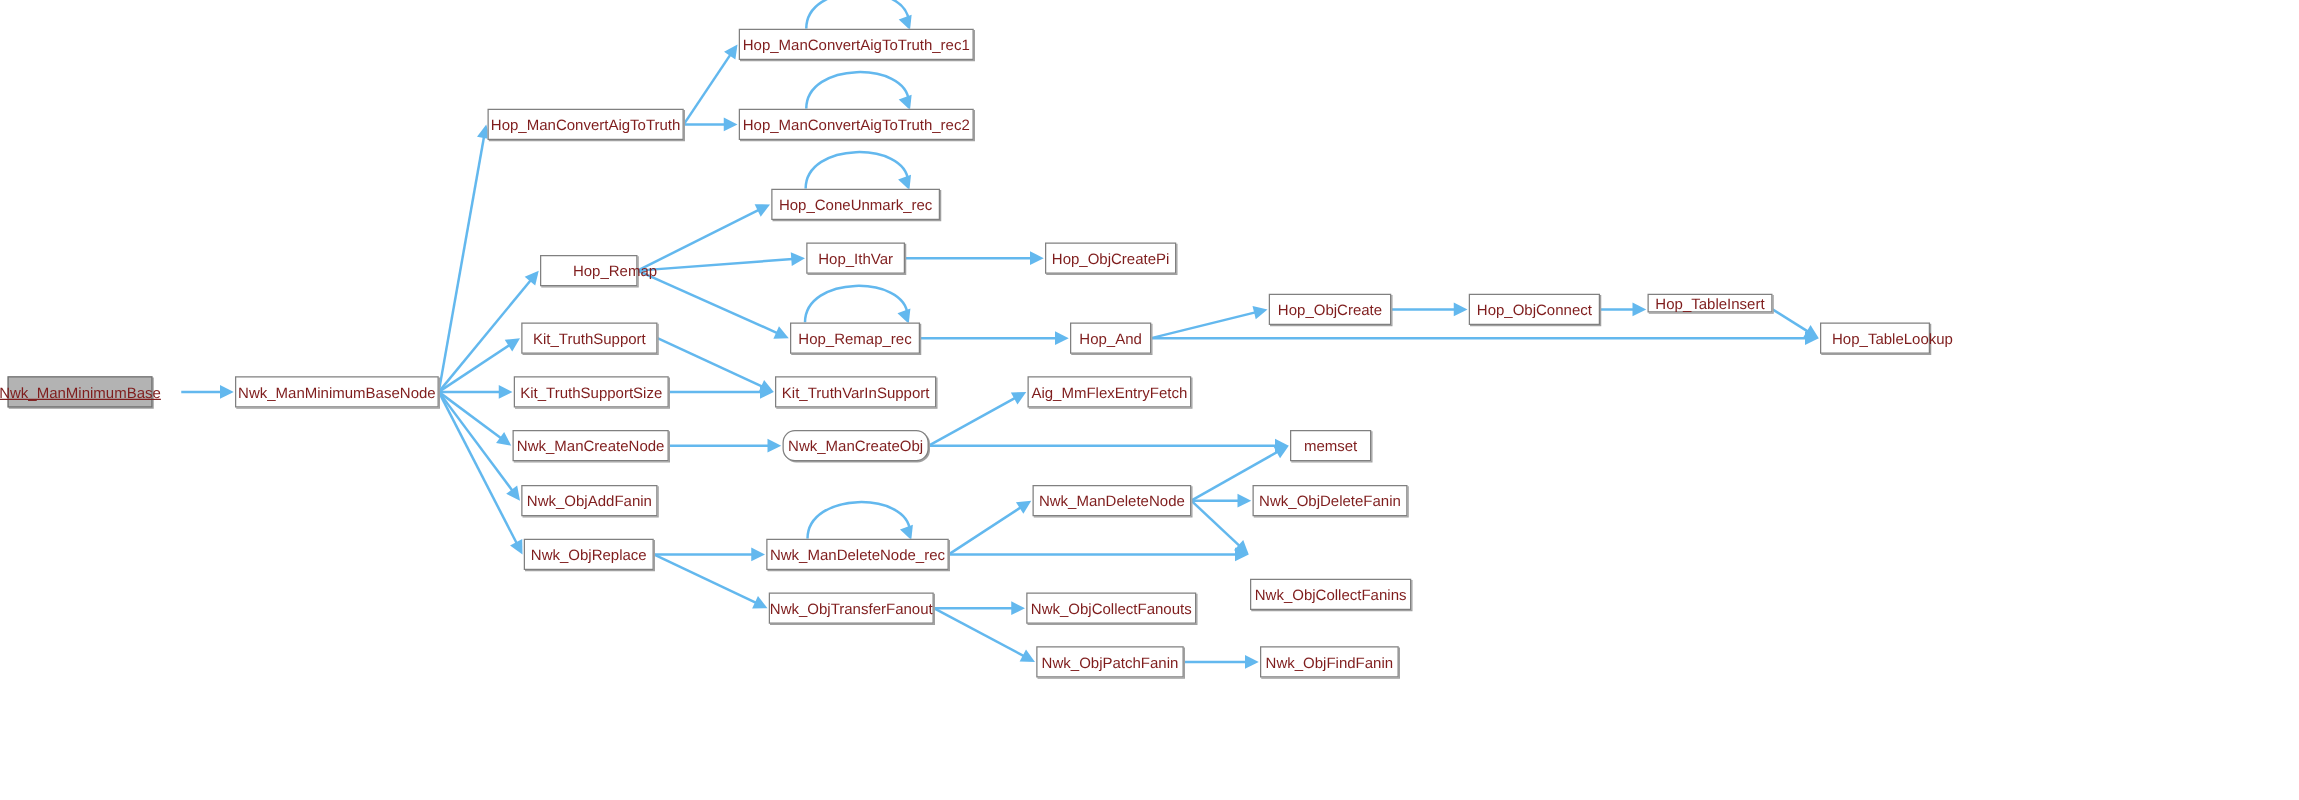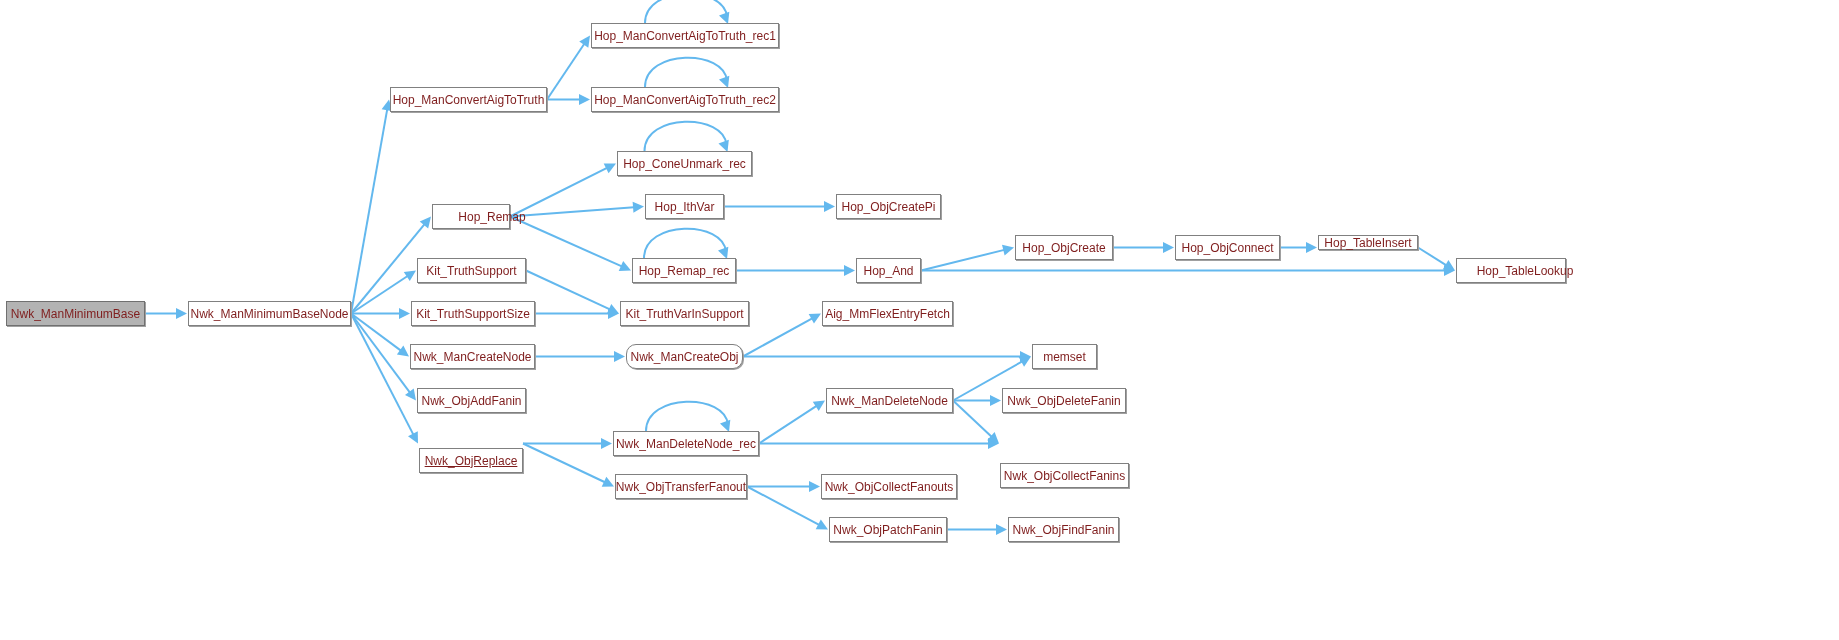--- a/index.html
+++ b/index.html
@@ -98,21 +98,21 @@
       <line x1="953" y1="400.5" x2="991.621945879687" y2="436.74986537928817" stroke="#63b8ee" stroke-width="2" class="edge"></line>
       <polygon points="999,443.5 987.1715664262641,440.1327816833891 994.5967145090473,432.0169221510448" fill="#63b8ee" class="edge-head"></polygon>
       <line x1="747" y1="486.5" x2="810" y2="486.5" stroke="#63b8ee" stroke-width="2" class="edge"></line>
       <polygon points="820,486.5 809,492 809,481" fill="#63b8ee" class="edge-head"></polygon>
       <line x1="747" y1="486.5" x2="819.1437994933508" y2="524.8558948562693" stroke="#63b8ee" stroke-width="2" class="edge"></line>
       <polygon points="828,529.5 815.7039216136341,529.2623946205533 820.8124372717377,519.5205740632391" fill="#63b8ee" class="edge-head"></polygon>
       <line x1="947" y1="529.5" x2="997" y2="529.5" stroke="#63b8ee" stroke-width="2" class="edge"></line>
       <polygon points="1007,529.5 996,535 996,524" fill="#63b8ee" class="edge-head"></polygon>
     </svg>
   <div id="node-layer">
-      <div class="node root" style="left: 6px; top: 301px; width: 139px; height: 25px;">
+      <div class="node root" style="left: 6px; top: 301px; width: 116px; height: 25px; text-decoration: underline;">
         <span class="node-label">Nwk_ManMinimumBase</span>
       </div>
       <div class="node" style="left: 188px; top: 301px; width: 163px; height: 25px;">
         <span class="node-label">Nwk_ManMinimumBaseNode</span>
       </div>
       <div class="node" style="left: 390px; top: 87px; width: 157px; height: 25px;">
         <span class="node-label">Hop_ManConvertAigToTruth</span>
       </div>
       <div class="node" style="left: 591px; top: 23px; width: 188px; height: 25px;">
         <span class="node-label">Hop_ManConvertAigToTruth_rec1</span>
@@ -140,21 +140,21 @@
       </div>
       <div class="node" style="left: 1015px; top: 235px; width: 98px; height: 25px;">
         <span class="node-label">Hop_ObjCreate</span>
       </div>
       <div class="node" style="left: 1175px; top: 235px; width: 105px; height: 25px;">
         <span class="node-label">Hop_ObjConnect</span>
       </div>
       <div class="node" style="left: 1318px; top: 235px; width: 100px; height: 15px;">
         <span class="node-label">Hop_TableInsert</span>
       </div>
-      <div class="node" style="left: 1456px; top: 258px; width: 110px; height: 25px; padding-left: 28px;">
+      <div class="node" style="left: 1456px; top: 258px; width: 88px; height: 25px; padding-left: 28px;">
         <span class="node-label">Hop_TableLookup</span>
       </div>
       <div class="node" style="left: 417px; top: 258px; width: 109px; height: 25px;">
         <span class="node-label">Kit_TruthSupport</span>
       </div>
       <div class="node" style="left: 411px; top: 301px; width: 124px; height: 25px;">
         <span class="node-label">Kit_TruthSupportSize</span>
       </div>
       <div class="node" style="left: 620px; top: 301px; width: 129px; height: 25px;">
         <span class="node-label">Kit_TruthVarInSupport</span>
@@ -173,21 +173,21 @@
       </div>
       <div class="node" style="left: 417px; top: 388px; width: 109px; height: 25px;">
         <span class="node-label">Nwk_ObjAddFanin</span>
       </div>
       <div class="node" style="left: 826px; top: 388px; width: 127px; height: 25px;">
         <span class="node-label">Nwk_ManDeleteNode</span>
       </div>
       <div class="node" style="left: 1002px; top: 388px; width: 124px; height: 25px;">
         <span class="node-label">Nwk_ObjDeleteFanin</span>
       </div>
-      <div class="node" style="left: 419px; top: 448px; width: 104px; height: 25px; text-decoration: underline;">
+      <div class="node" style="left: 419px; top: 431px; width: 104px; height: 25px;">
         <span class="node-label">Nwk_ObjReplace</span>
       </div>
       <div class="node" style="left: 613px; top: 431px; width: 146px; height: 25px;">
         <span class="node-label">Nwk_ManDeleteNode_rec</span>
       </div>
       <div class="node" style="left: 1000px; top: 431px; width: 129px; height: 25px; margin-top: 32px;">
         <span class="node-label">Nwk_ObjCollectFanins</span>
       </div>
       <div class="node" style="left: 615px; top: 474px; width: 132px; height: 25px;">
         <span class="node-label">Nwk_ObjTransferFanout</span>

